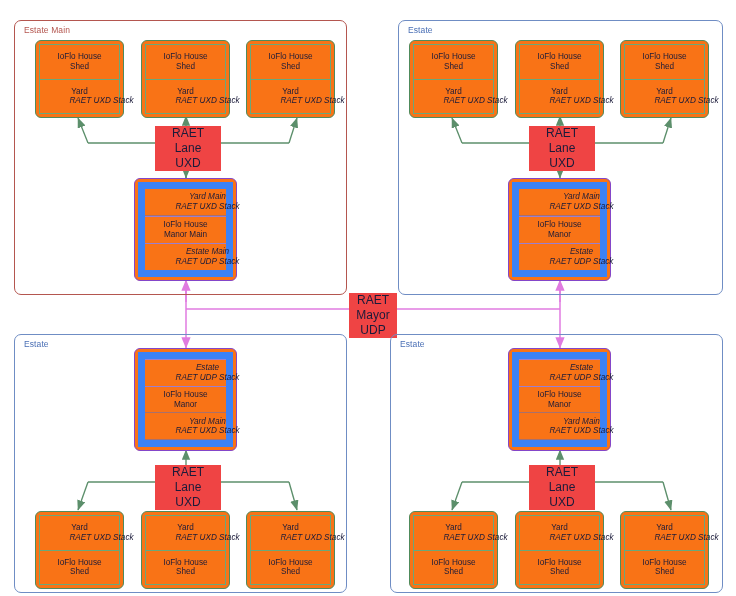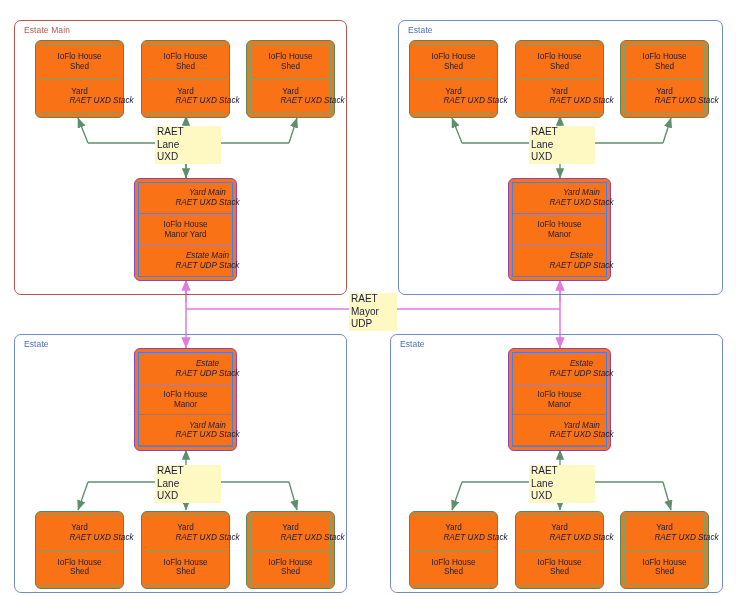--- a/index.html
+++ b/index.html
@@ -76,42 +76,43 @@
     padding: 1px 2px;
   }
   .cell .l1, .cell .l2 { display: block; white-space: nowrap; }
   .cell .l2 { font-style: italic; margin-left: 44px; }
 
   
   .node.shed .stack { border: 1px solid #6aa87a; }
   .node.shed .cell + .cell { border-top: 1px solid #6aa87a; }
 
   
-  .node.manor .stack { border: 1px solid #3b82f6; }
+  .node.manor .stack { border: 7px solid #3b82f6; }
   .node.manor .cell { border-top: 1px solid #9a7fd0; }
   .node.manor .cell:first-child { border-top: none; }
   .node.manor .cell.uxd  { border-top: 1px solid #a8706c; border-bottom: 1px solid #a8706c; }
   .node.manor .cell.uxd.first { border-top: none; }
   .node.manor .cell.udp  { border-top: 1px solid #9a7fd0; }
 
   
   #wires {
     position: absolute;
     left: 0; top: 0;
     width: 736px; height: 596px;
     pointer-events: none;
   }
 
   
   .edge-label {
     position: absolute;
-    font-size: 10px;
+    font-size: 12px;
     line-height: 1.26;
+    text-align: center;
     white-space: nowrap;
-    background: #fef9c3;
+    background: #ef4444;
     padding: 0 2px;
   }
 </style>
 </head>
 <body>
 
 <div id="canvas">
 
   <svg id="wires" viewBox="0 0 736 596" width="736" height="596">
     <defs>
@@ -220,21 +221,21 @@
   </div>
 
   <div class="node manor" style="left:134px; top:166px; width:103px; height:103px;">
     <div class="stack">
       <div class="cell uxd first">
         <span class="l2">Yard Main</span>
         <span class="l2">RAET UXD Stack</span>
       </div>
       <div class="cell core">
         <span class="l1">IoFlo House</span>
-        <span class="l1">Manor Yard</span>
+        <span class="l1">Manor Main</span>
       </div>
       <div class="cell udp">
         <span class="l2">Estate Main</span>
         <span class="l2">RAET UDP Stack</span>
       </div>
     </div>
   </div>
 
   <div class="estate other" style="left:398px; top:8px; width:325px; height:275px;">
     <div class="estate-label">Estate</div>

